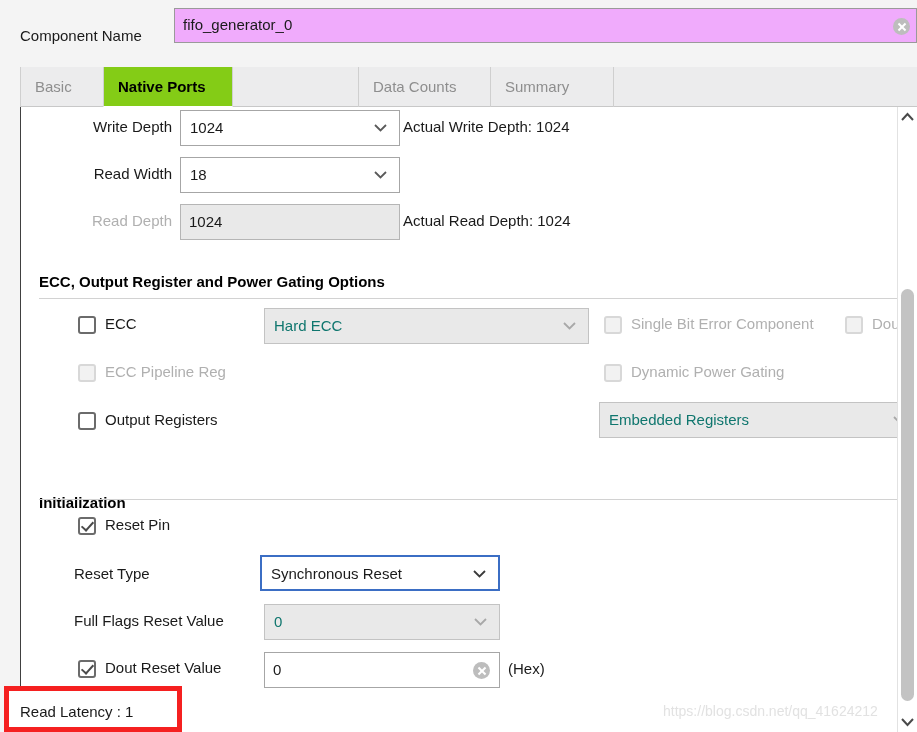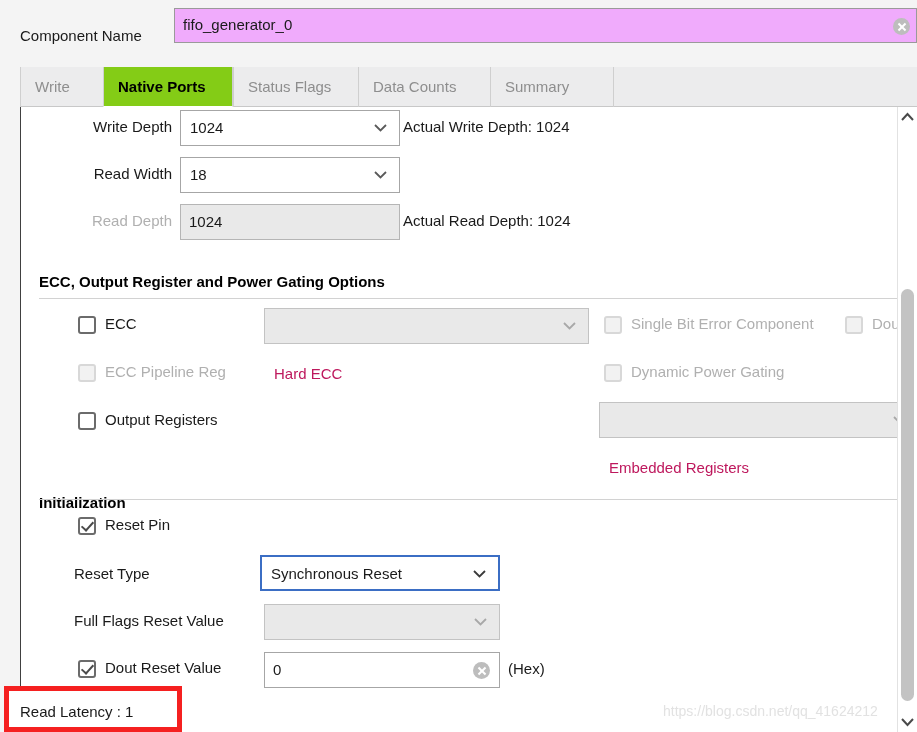--- a/index.html
+++ b/index.html
@@ -142,21 +142,21 @@
   .combo.focused {
     border: 2px solid #3b6ec4;
   }
   .combo-text {
     position: absolute;
     left: 9px; top: 8px;
     font-size: 15px;
     color: #1a1a1a;
     white-space: nowrap;
   }
-  .combo.disabled .combo-text { color: #be185d; margin-top: 48px; }
+  .combo.disabled .combo-text { color: #0f766e; }
   .chev {
     position: absolute;
     right: 12px; top: 13px;
     width: 13px; height: 8px;
   }
   .chev svg { display: block; }
 
   
   .textfield {
     position: absolute;
@@ -283,27 +283,24 @@
   <div id="component-name-field">
     <span id="component-name-value">fifo_generator_0</span>
     <span id="component-name-clear">
       <span class="clear-circle"></span>
     </span>
   </div>
 </div>
 
 <div id="tabbar">
   <div class="tab first" style="left:0px;width:83px;">
-    <span>Write</span>
+    <span>Basic</span>
   </div>
   <div class="tab active" style="left:83px;width:130px;">
     <span>Native Ports</span>
-  </div>
-  <div class="tab" style="left:213px;width:125px;">
-    <span>Status Flags</span>
   </div>
   <div class="tab" style="left:338px;width:132px;">
     <span>Data Counts</span>
   </div>
   <div class="tab" style="left:470px;width:123px;">
     <span>Summary</span>
   </div>
   <div class="tab" style="left:593px;width:30px;"></div>
 </div>
 

